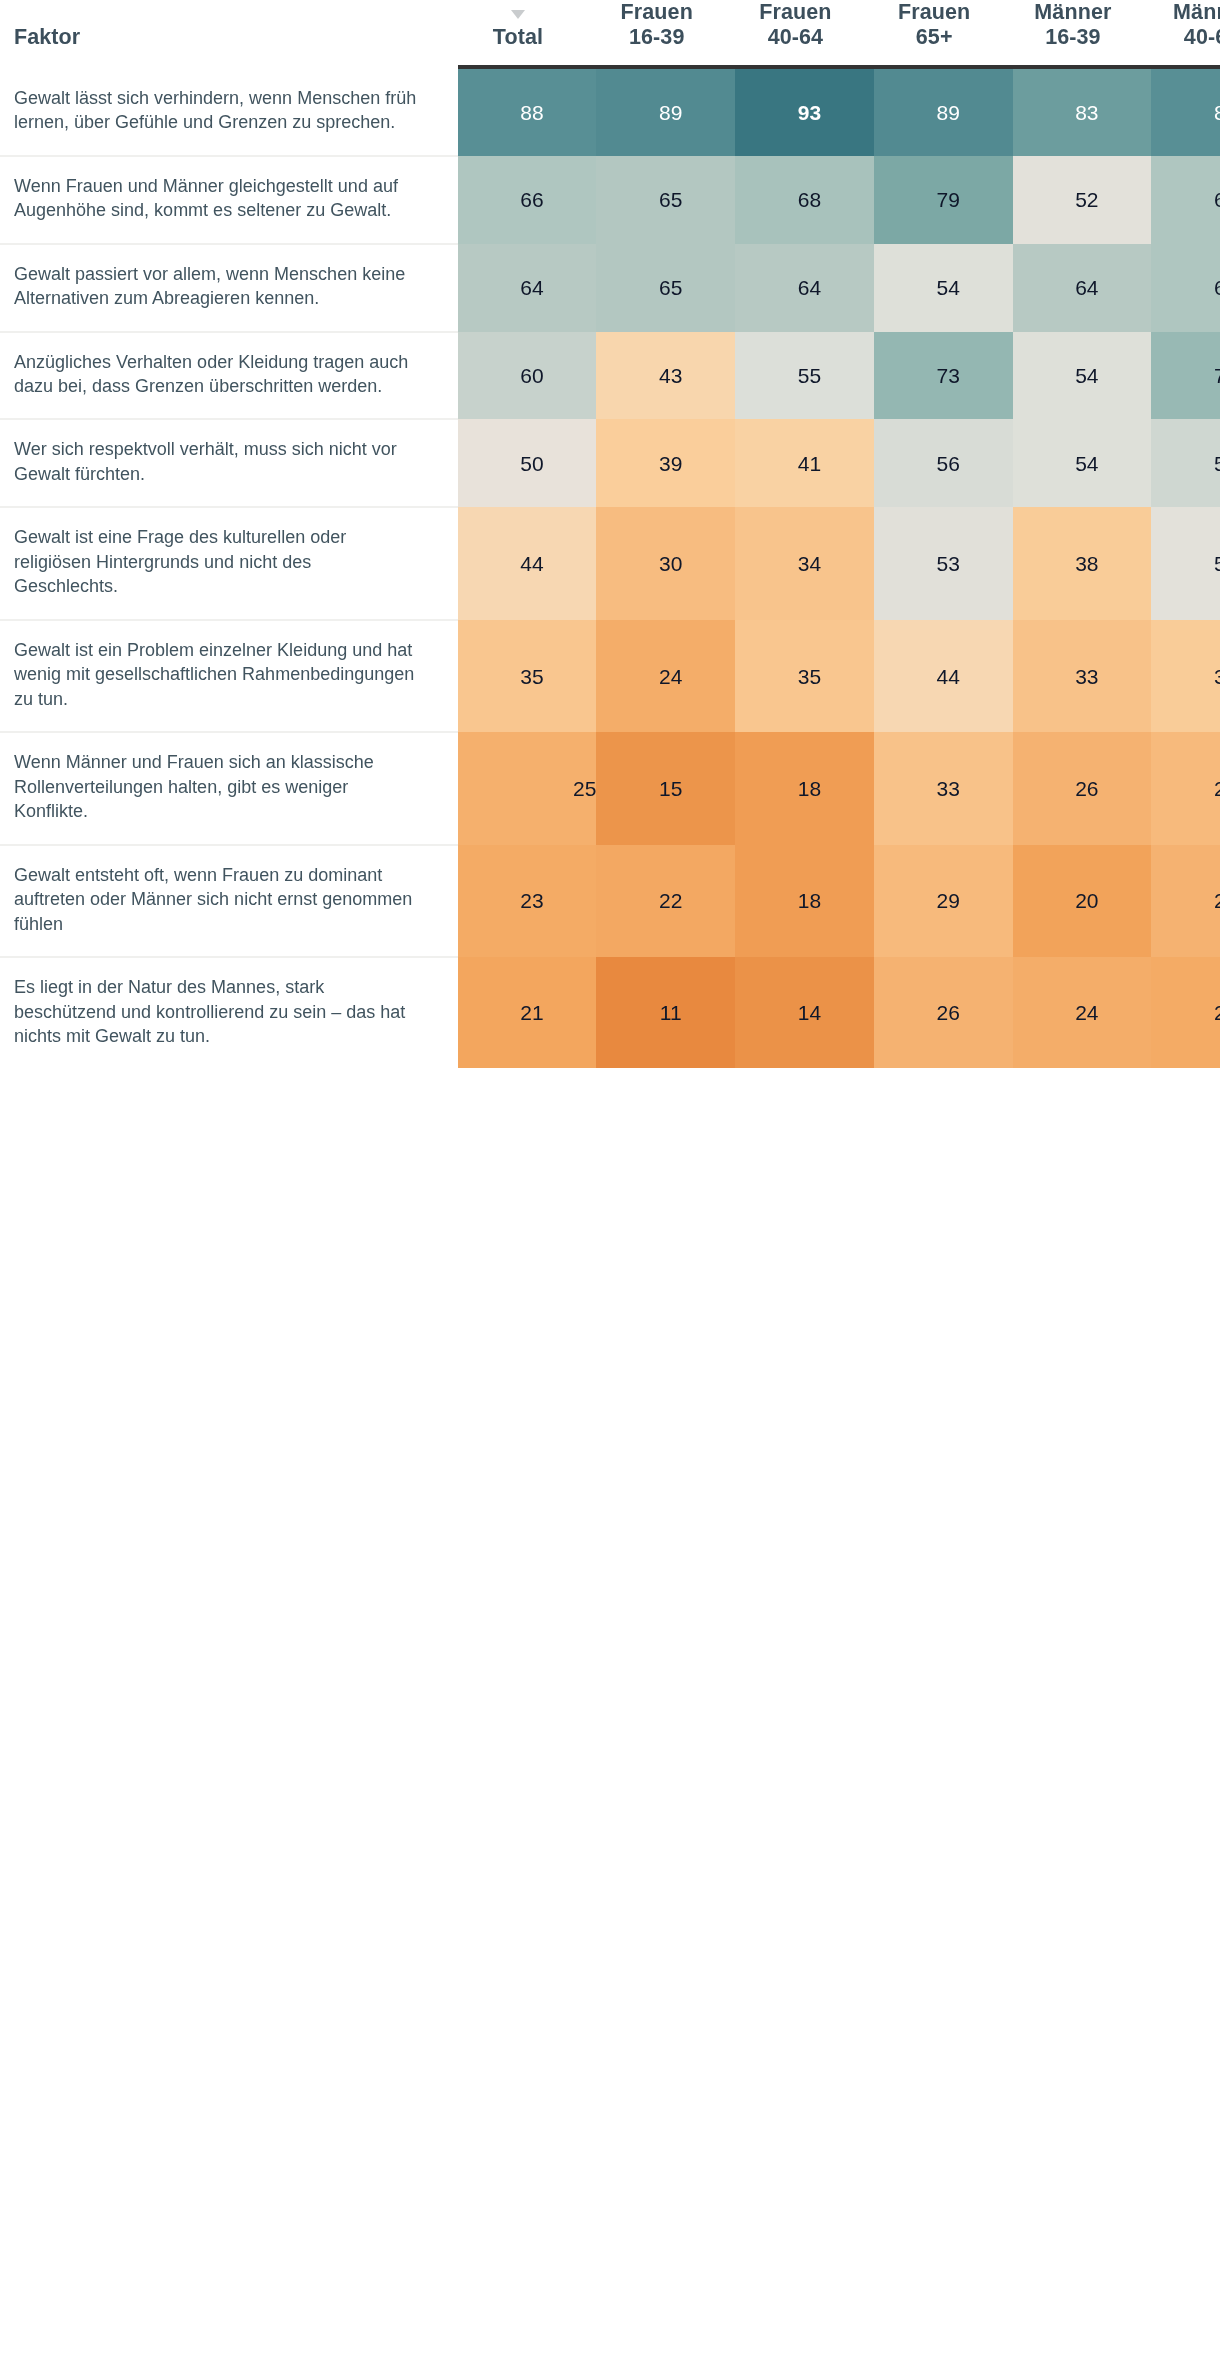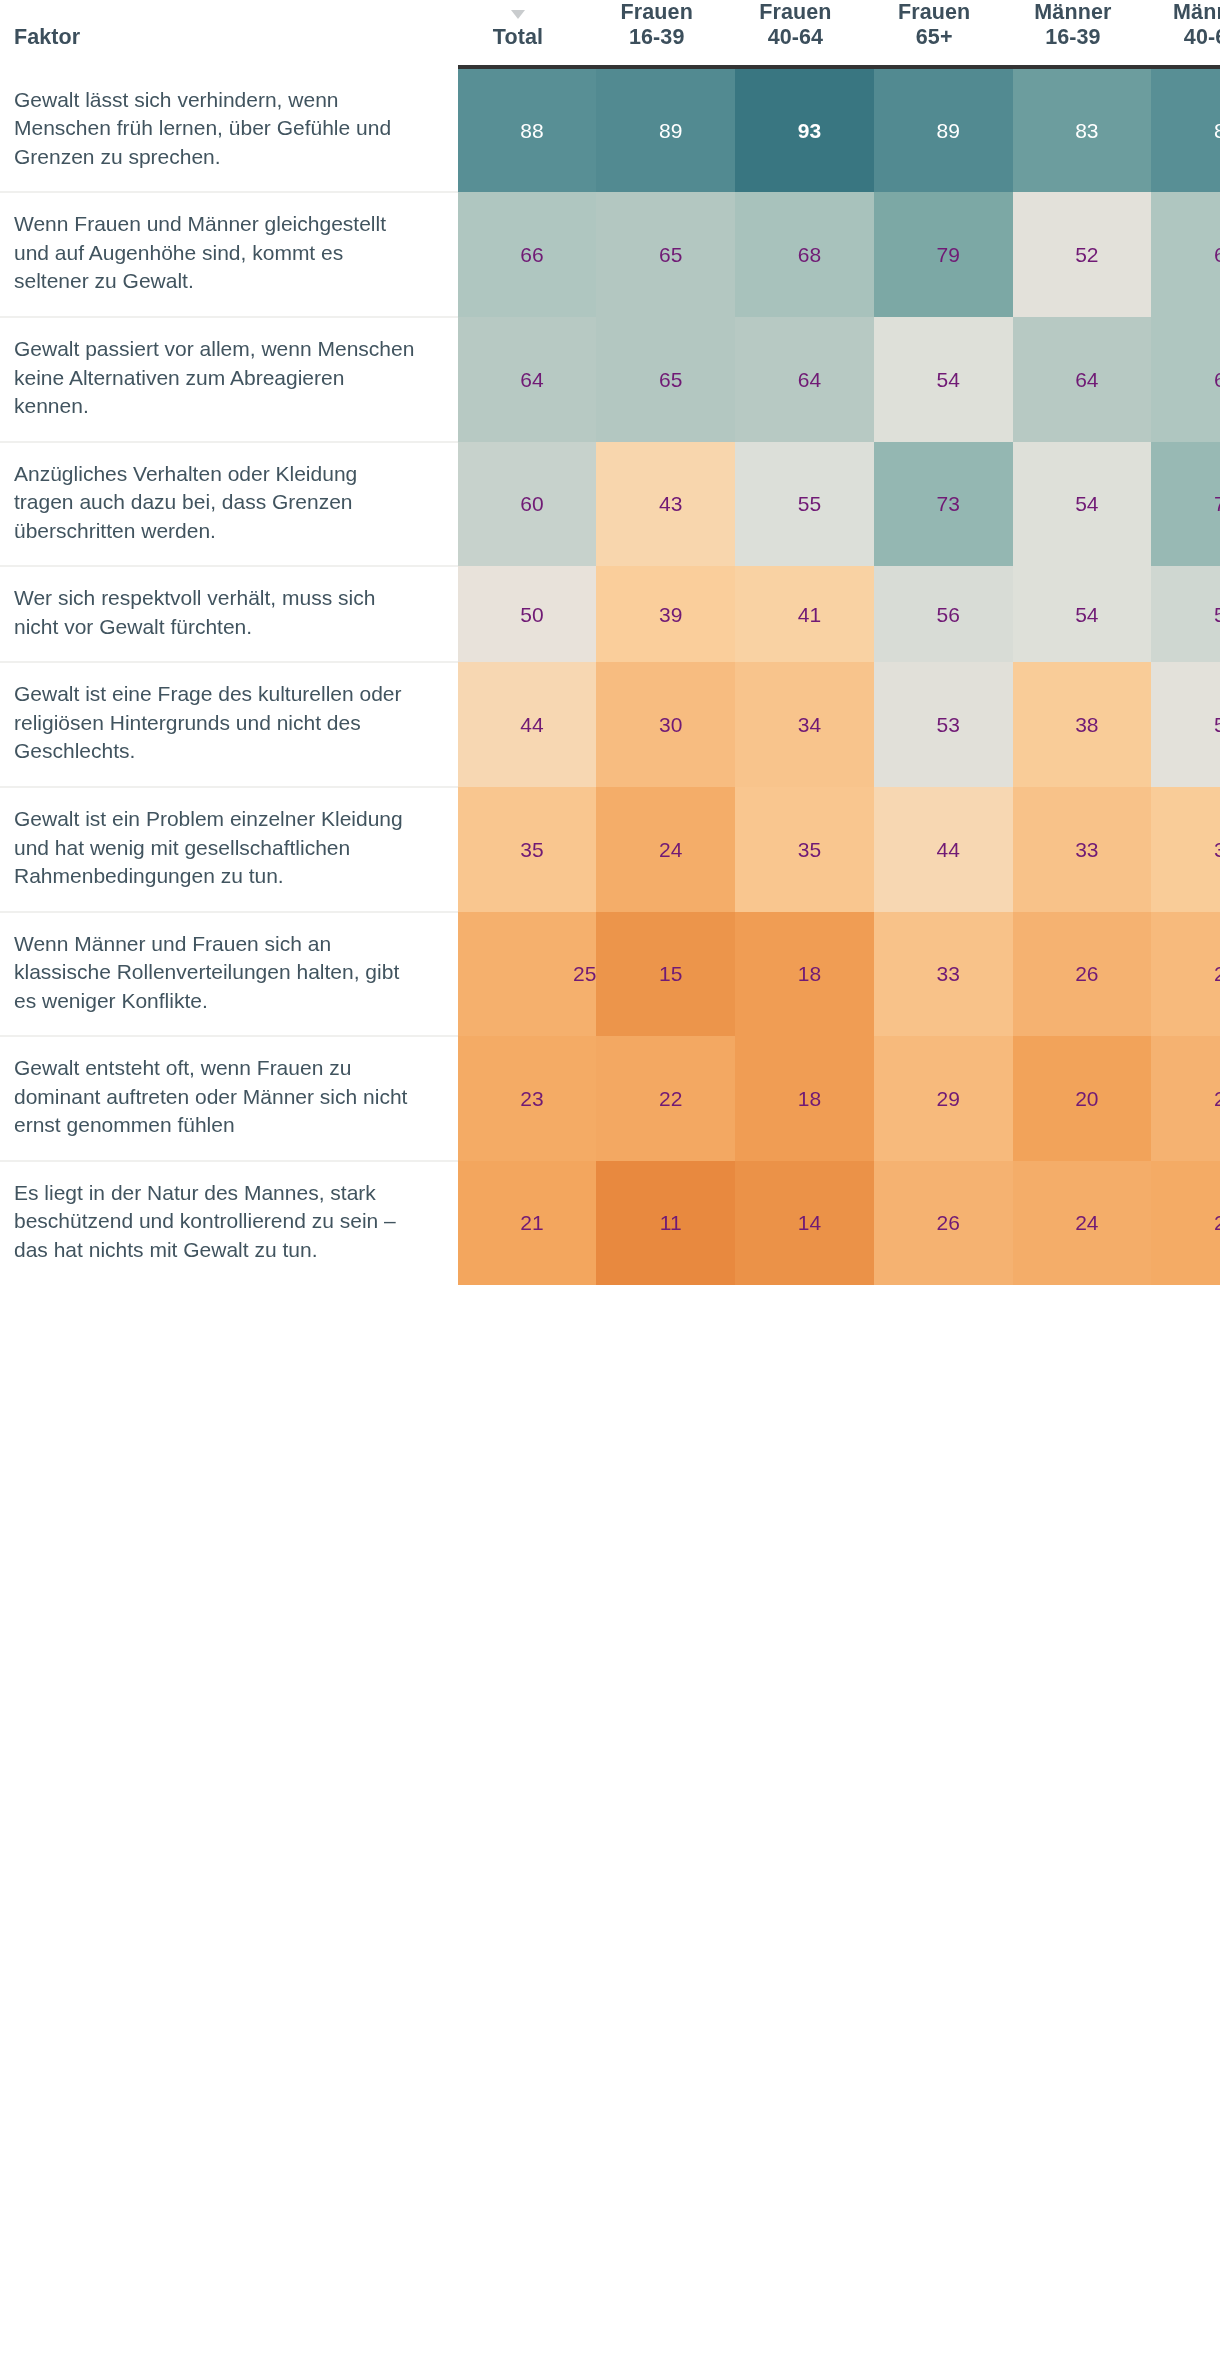--- a/index.html
+++ b/index.html
@@ -83,34 +83,34 @@
   }
 
   tbody td {
     padding: 0;
     margin: 0;
   }
 
   td.factor-cell {
     vertical-align: top;
     padding: 17px 40px 20px 14px;
-    font-size: 21px;
+    font-size: 18px;
     line-height: 1.36;
     color: #41545f;
     background: #ffffff;
     border-top: 2px solid #f0f0ee;
   }
   tbody tr:first-child td.factor-cell { border-top: none; }
 
   td.val-cell {
     text-align: center;
     vertical-align: middle;
     font-size: 21px;
     line-height: 1;
-    color: #701a75;
+    color: #0f172a;
   }
   td.val-cell.light-text { color: #ffffff; }
   td.val-cell .val-text { display: block; margin-left: 10px; }
 </style>
 </head>
 <body>
 
 <div class="heatmap-wrap">
   <table class="heatmap">
     <colgroup>

